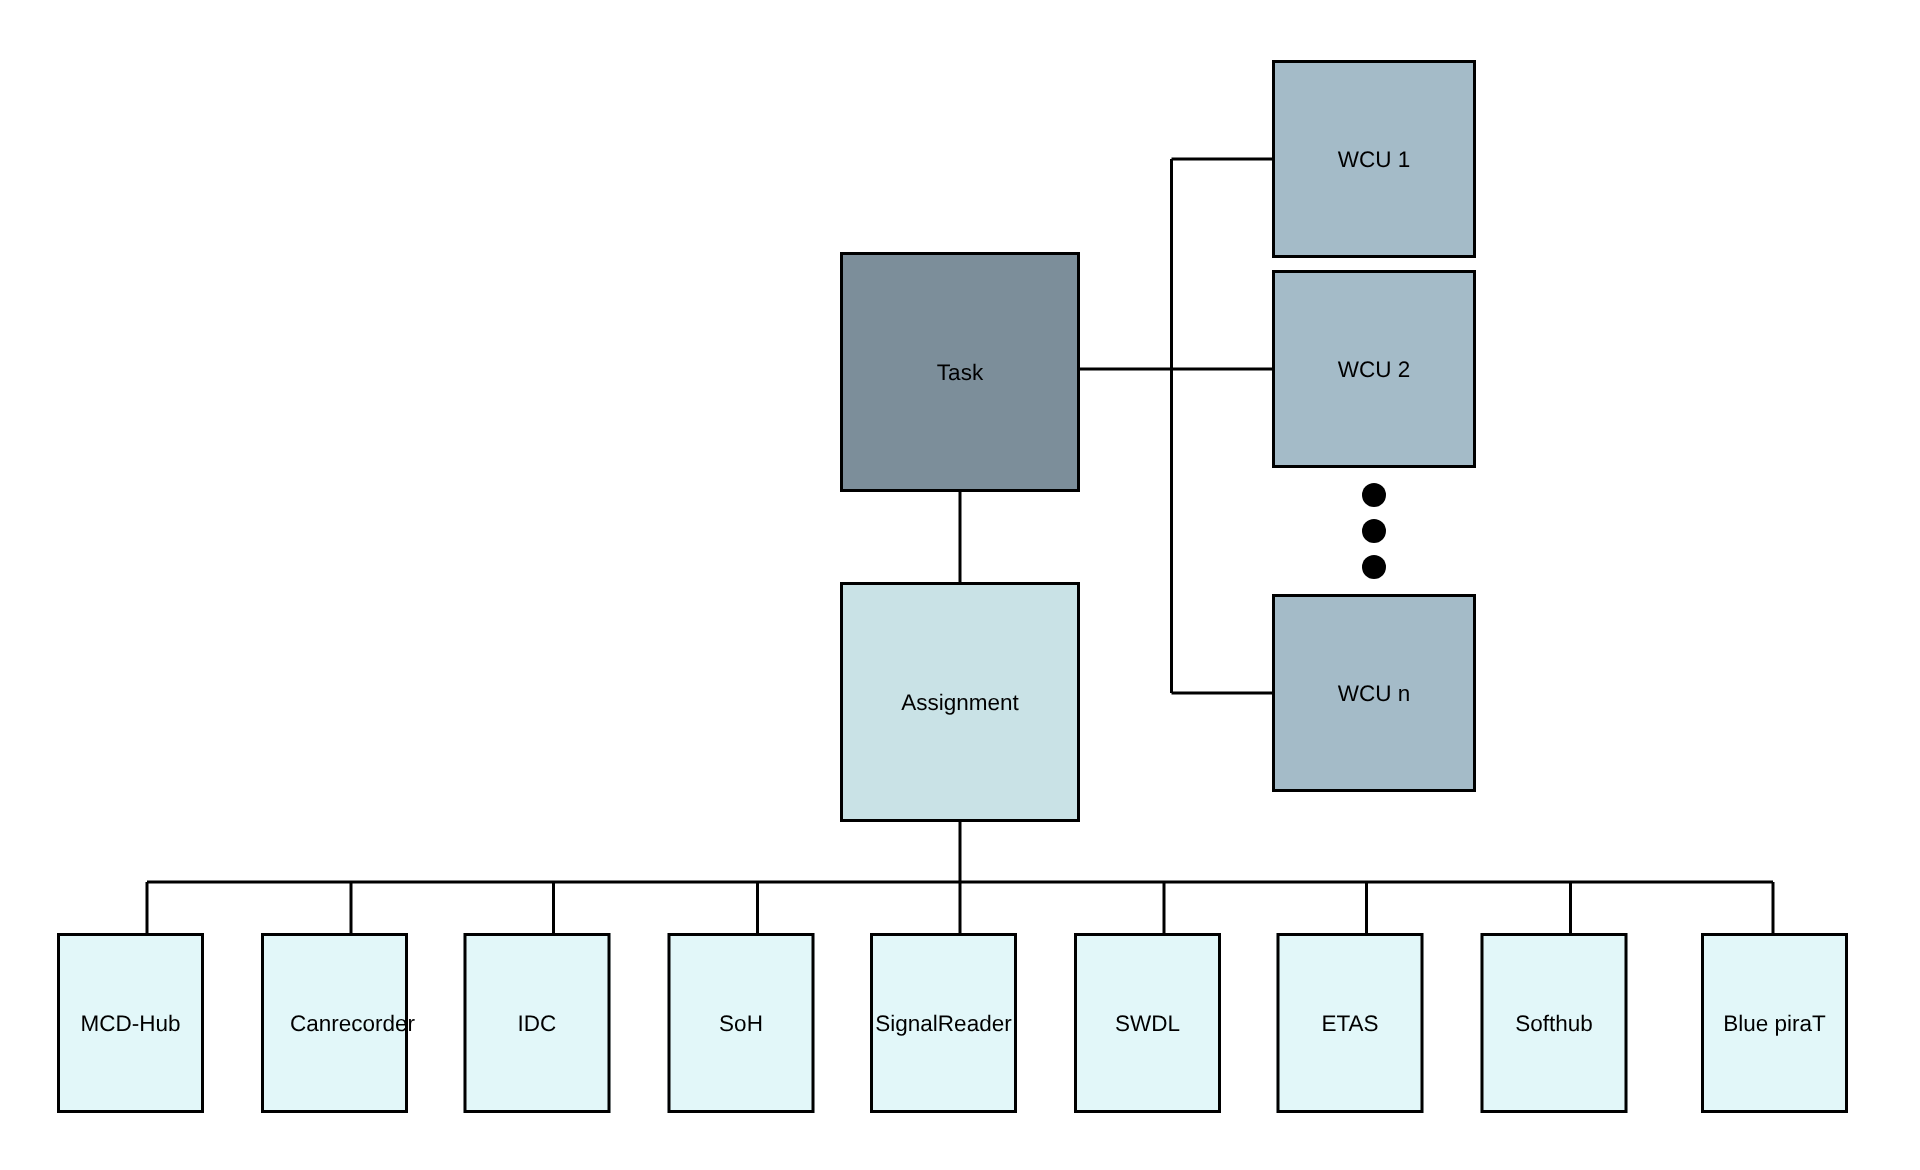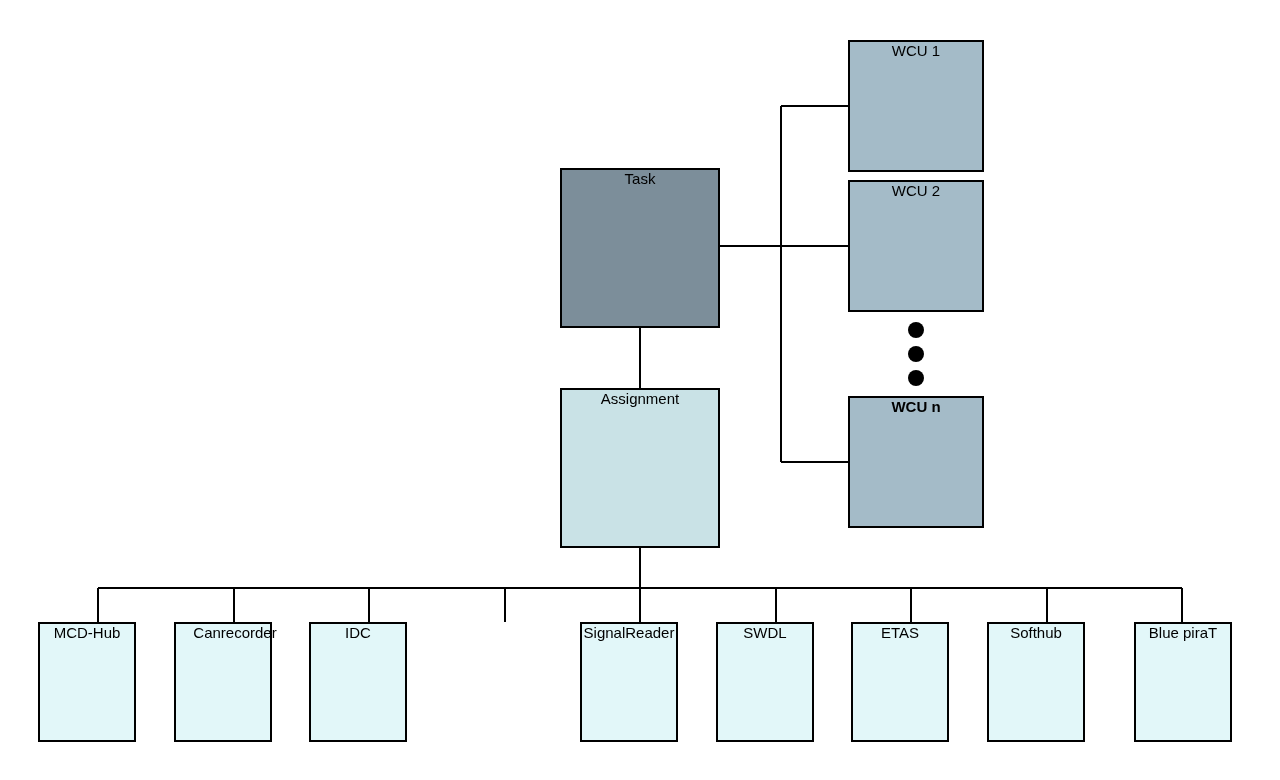--- a/index.html
+++ b/index.html
@@ -17,31 +17,31 @@
   .wires {
     position: absolute;
     inset: 0;
     width: 1280px;
     height: 780px;
   }
   .node {
     position: absolute;
     border: 2px solid #000000;
     display: flex;
-    align-items: flex-start;
+    align-items: center;
     justify-content: center;
     font-size: 15px;
     color: #000000;
     text-align: center;
   }
   .node-task       { left: 560px; top: 168px; width: 160px; height: 160px; background: #7c8e9a; }
   .node-wcu        { left: 848px; width: 136px; height: 132px; background: #a4bbc8; }
   .node-wcu-1      { top: 40px; }
   .node-wcu-2      { top: 180px; }
-  .node-wcu-n      { top: 396px; font-weight: bold; }
+  .node-wcu-n      { top: 396px; }
   .node-assignment { left: 560px; top: 388px; width: 160px; height: 160px; background: #c9e2e6; }
   .node-tool       { top: 622px; width: 98px; height: 120px; background: #e2f7f9; }
   .tool-0 { left: 38px; }
   .tool-1 { left: 174px; padding-left: 24px; }
   .tool-2 { left: 309px; }
   .tool-3 { left: 445px; }
   .tool-4 { left: 580px; }
   .tool-5 { left: 716px; }
   .tool-6 { left: 851px; }
   .tool-7 { left: 987px; }
@@ -114,20 +114,23 @@
 
   <div class="node node-tool tool-0">
     <span>MCD-Hub</span>
   </div>
   <div class="node node-tool tool-1">
     <span>Canrecorder</span>
   </div>
   <div class="node node-tool tool-2">
     <span>IDC</span>
   </div>
+  <div class="node node-tool tool-3">
+    <span>SoH</span>
+  </div>
   <div class="node node-tool tool-4">
     <span>SignalReader</span>
   </div>
   <div class="node node-tool tool-5">
     <span>SWDL</span>
   </div>
   <div class="node node-tool tool-6">
     <span>ETAS</span>
   </div>
   <div class="node node-tool tool-7">

